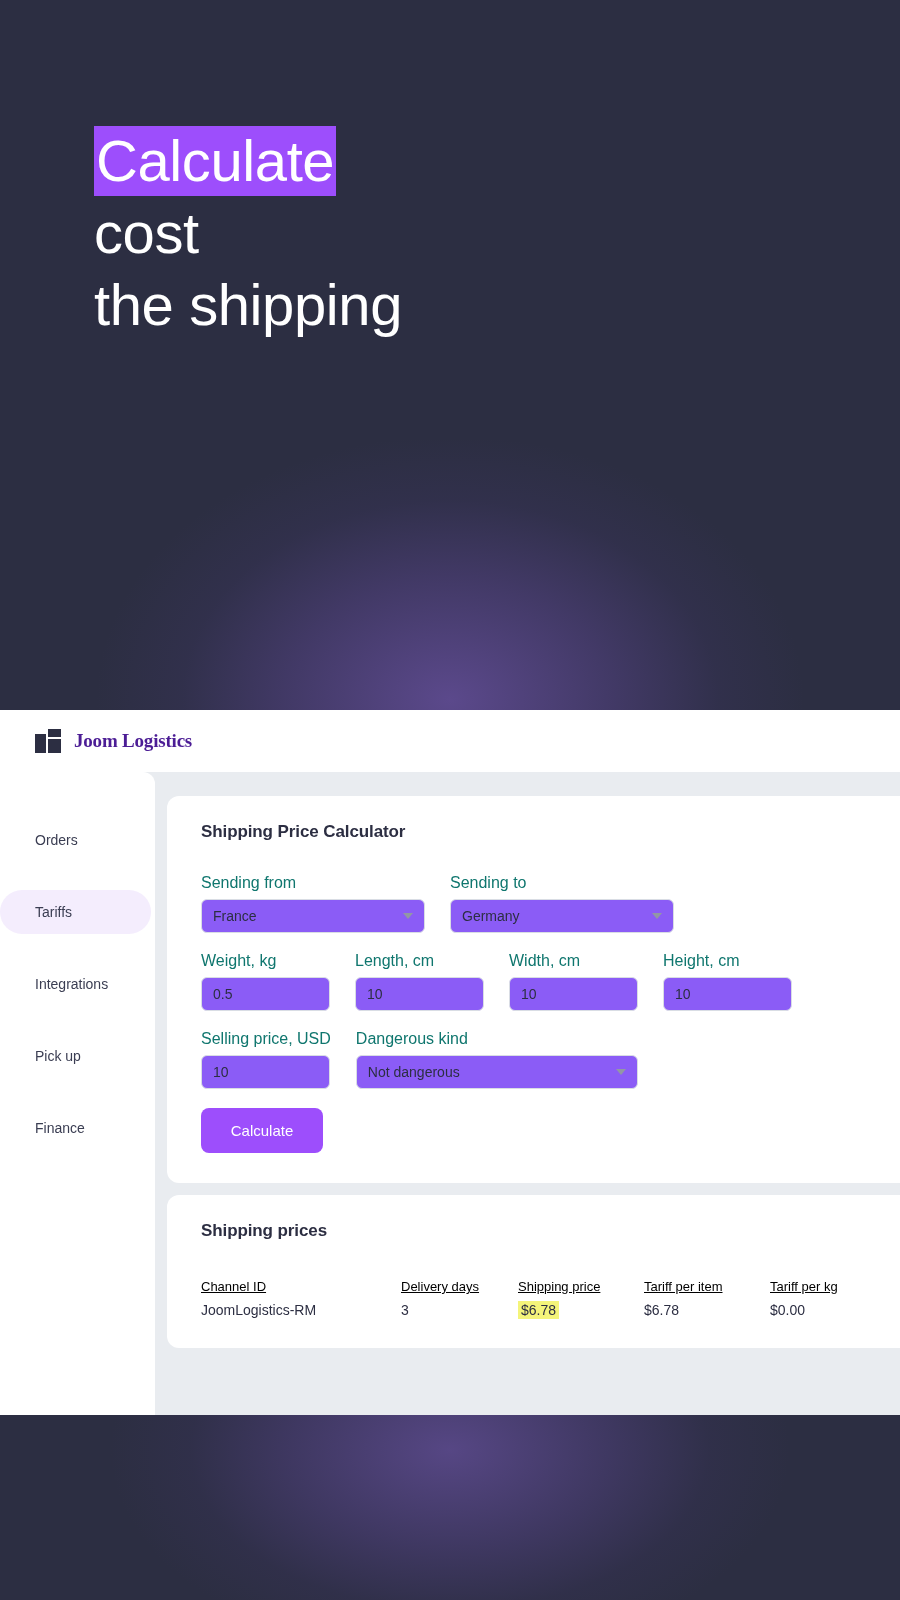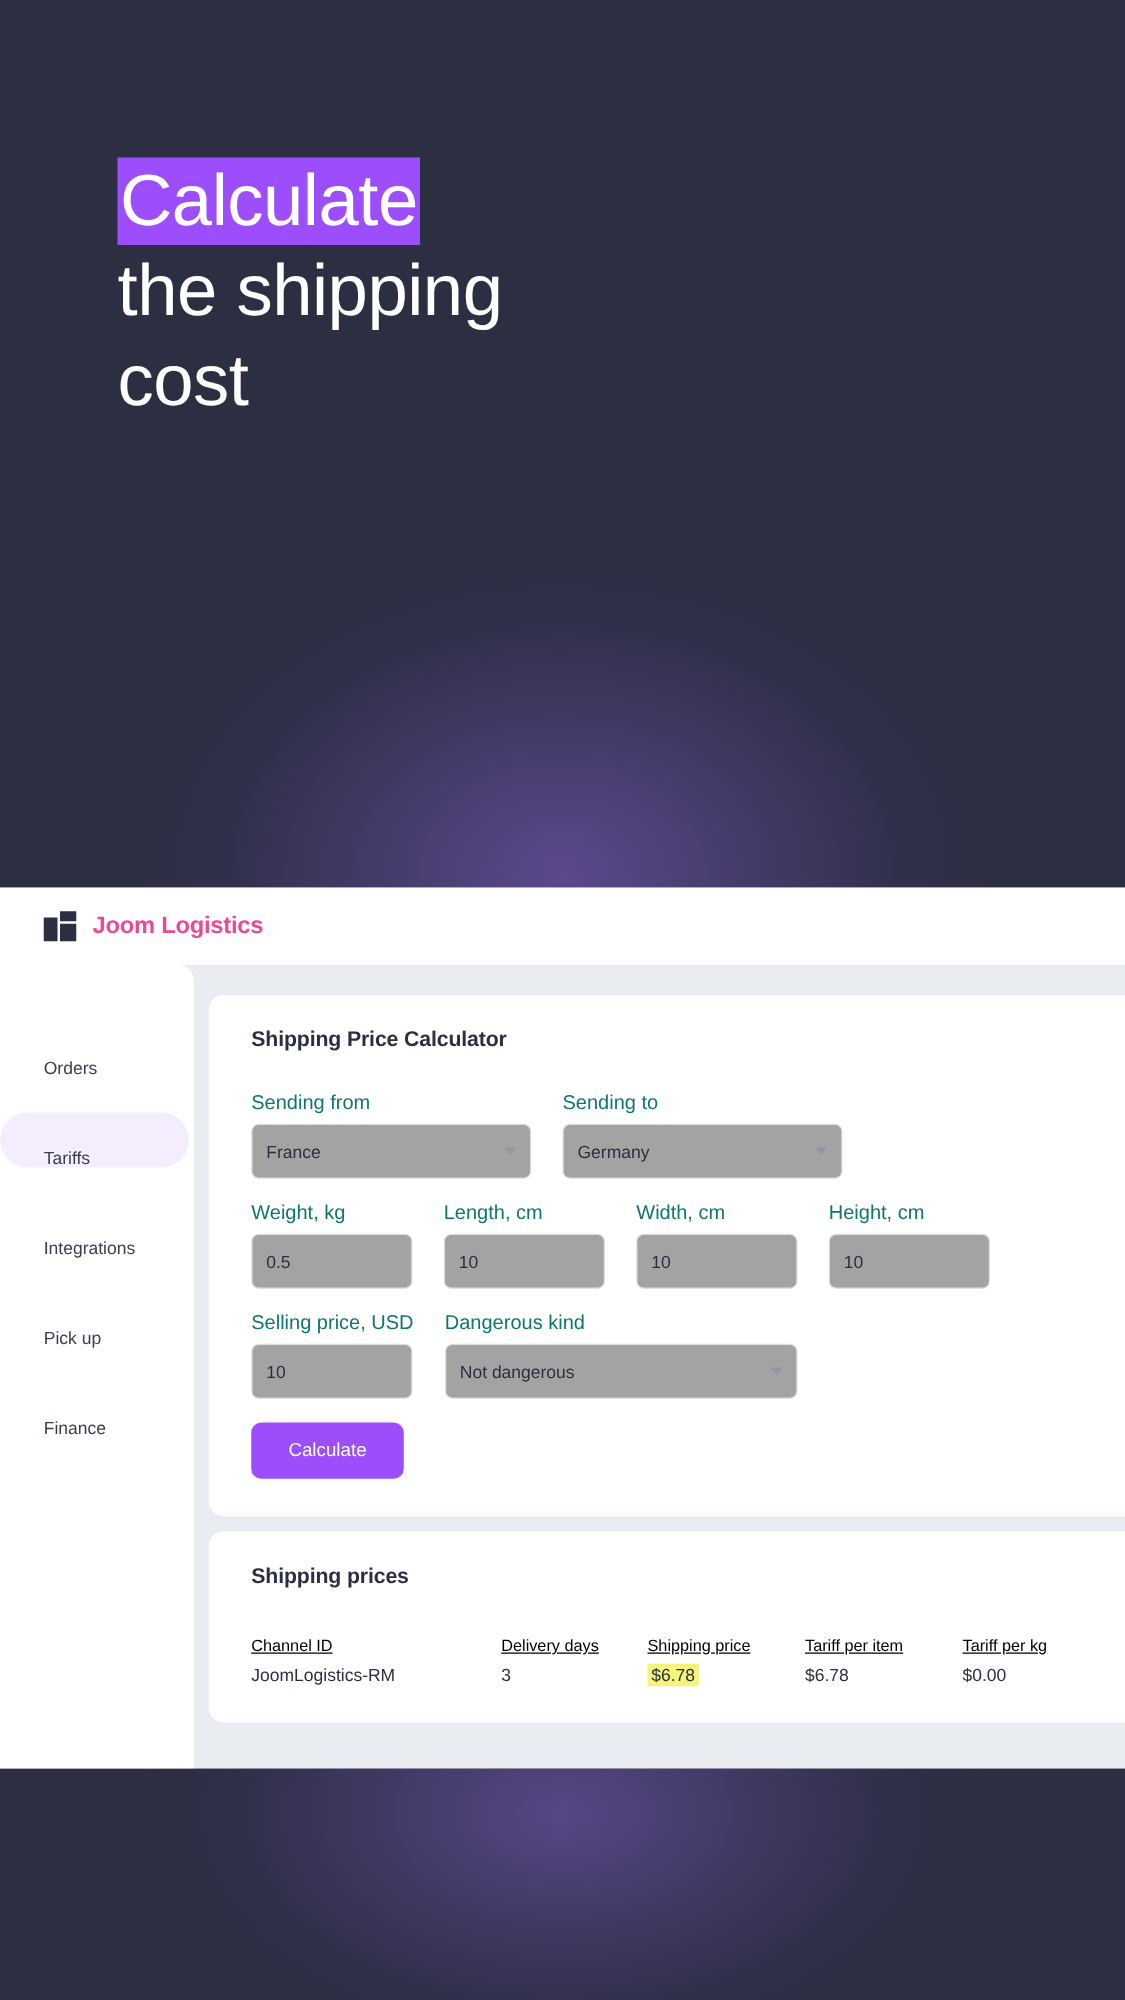--- a/index.html
+++ b/index.html
@@ -99,42 +99,43 @@
   }
   .logo-mark .b3 {
     position: absolute;
     left: 13px; top: 10px;
     width: 13px; height: 14px;
     background: #2c2e42;
   }
   .logo-text {
     font-size: 19px;
     font-weight: bold;
-    color: #ec4899;
+    color: #4c1d95;
     letter-spacing: -0.2px;
+    font-family: Liberation Serif, serif;
   }
 
   .app-body {
     display: flex;
     height: 643px;
   }
 
   
   .sidebar {
     width: 155px;
     flex: 0 0 155px;
     background: #ffffff;
     border-top-right-radius: 12px;
     padding-top: 46px;
     box-sizing: border-box;
   }
   .nav-item {
     height: 44px;
     display: flex;
-    align-items: flex-end;
+    align-items: center;
     padding-left: 35px;
     font-size: 14px;
     color: #3a3d52;
     margin-bottom: 28px;
     box-sizing: border-box;
   }
   .nav-item.active {
     background: #f4edfd;
     border-radius: 22px;
     margin-right: 4px;
@@ -174,24 +175,24 @@
   }
   .field {
     margin-right: 25px;
   }
   .field-label {
     font-size: 16px;
     color: #0f766e;
     margin-bottom: 7px;
   }
   .control {
-    height: 44px;
+    height: 34px;
     border: 1px solid #d9dde4;
     border-radius: 6px;
-    background: #a3a3a3;
+    background: #8b5cf6;
     display: flex;
     align-items: center;
     padding: 0 11px;
     font-size: 14px;
     color: #2c2e42;
     box-sizing: border-box;
   }
   .control.select {
     justify-content: space-between;
   }
@@ -277,22 +278,22 @@
     pointer-events: none;
   }
 </style>
 </head>
 <body>
 
 <div class="hero">
   <div class="hero-glow"></div>
   <h1 class="hero-title">
     <span class="line"><span class="hl">Calculate</span></span>
+    <span class="line">cost</span>
     <span class="line">the shipping</span>
-    <span class="line">cost</span>
   </h1>
 </div>
 
 <div class="app">
 
   <div class="app-header">
     <div class="logo-mark">
       <span class="b1"></span>
       <span class="b2"></span>
       <span class="b3"></span>

